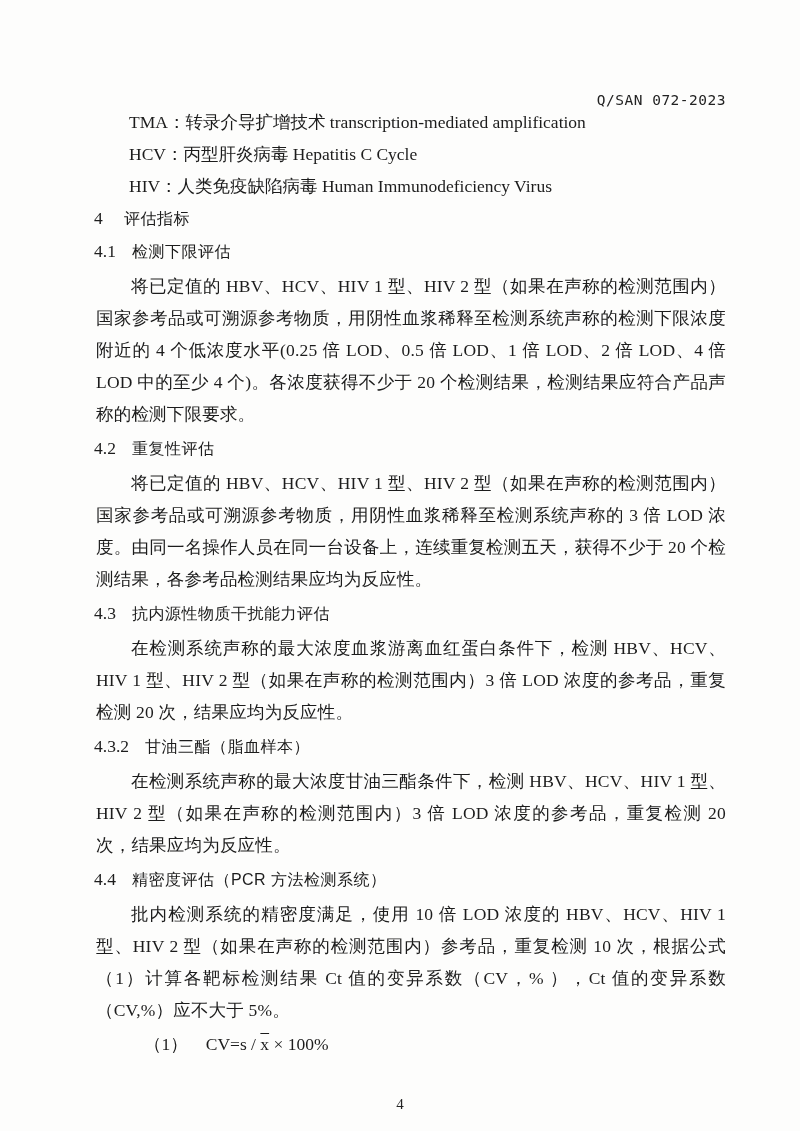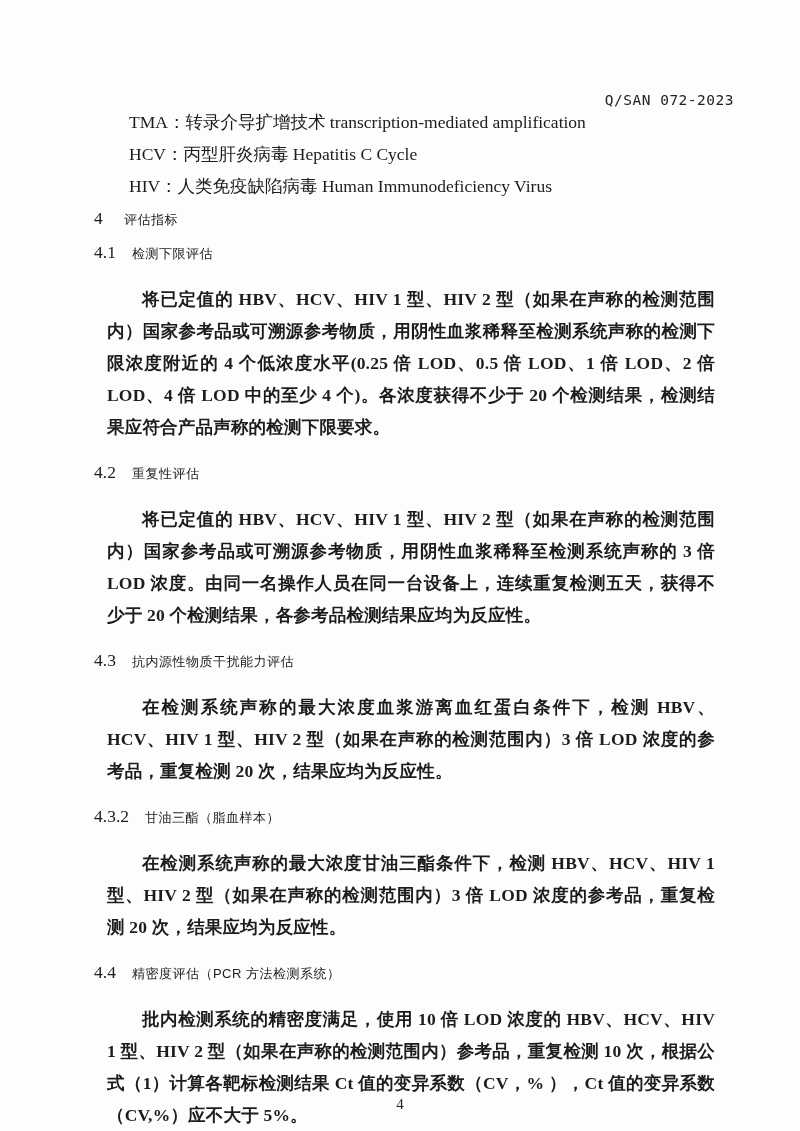--- a/index.html
+++ b/index.html
@@ -10,21 +10,21 @@
     margin: 0 auto;
     background: #fdfdfc;
     color: #1c1c1c;
     font-family: "Liberation Serif", "DejaVu Serif", serif;
     overflow: hidden;
   }
   .doc-header {
     position: absolute;
     top: 92px;
     left: 0;
-    right: 66px;
+    right: 74px;
     text-align: right;
     font-family: "DejaVu Sans Mono", "Liberation Mono", monospace;
     font-size: 14.5px;
     letter-spacing: 0.5px;
     color: #222;
   }
   .content {
     position: absolute;
     top: 106px;
     left: 94px;
@@ -33,29 +33,28 @@
     line-height: 32px;
   }
   .abbr-line {
     padding-left: 35px;
     white-space: nowrap;
   }
   .heading { white-space: nowrap; }
   .heading .num { display: inline-block; min-width: 14px; margin-right: 16px; }
   .heading .title {
     font-family: "Liberation Sans", "DejaVu Sans", sans-serif;
-    font-size: 13px;
+    font-size: 16px;
     letter-spacing: 0.5px;
   }
   p.para {
-    margin: 13px;
+    margin: 2px;
     text-align: justify;
     text-indent: 2em;
     letter-spacing: 0.2px;
-    font-weight: bold;
   }
   .formula-line { padding-left: 50px; }
   .formula-line .flabel { margin-right: 18px; }
   .overbar { text-decoration: overline; }
   .page-number {
     position: absolute;
     top: 1096px;
     left: 0;
     width: 100%;
     text-align: center;

